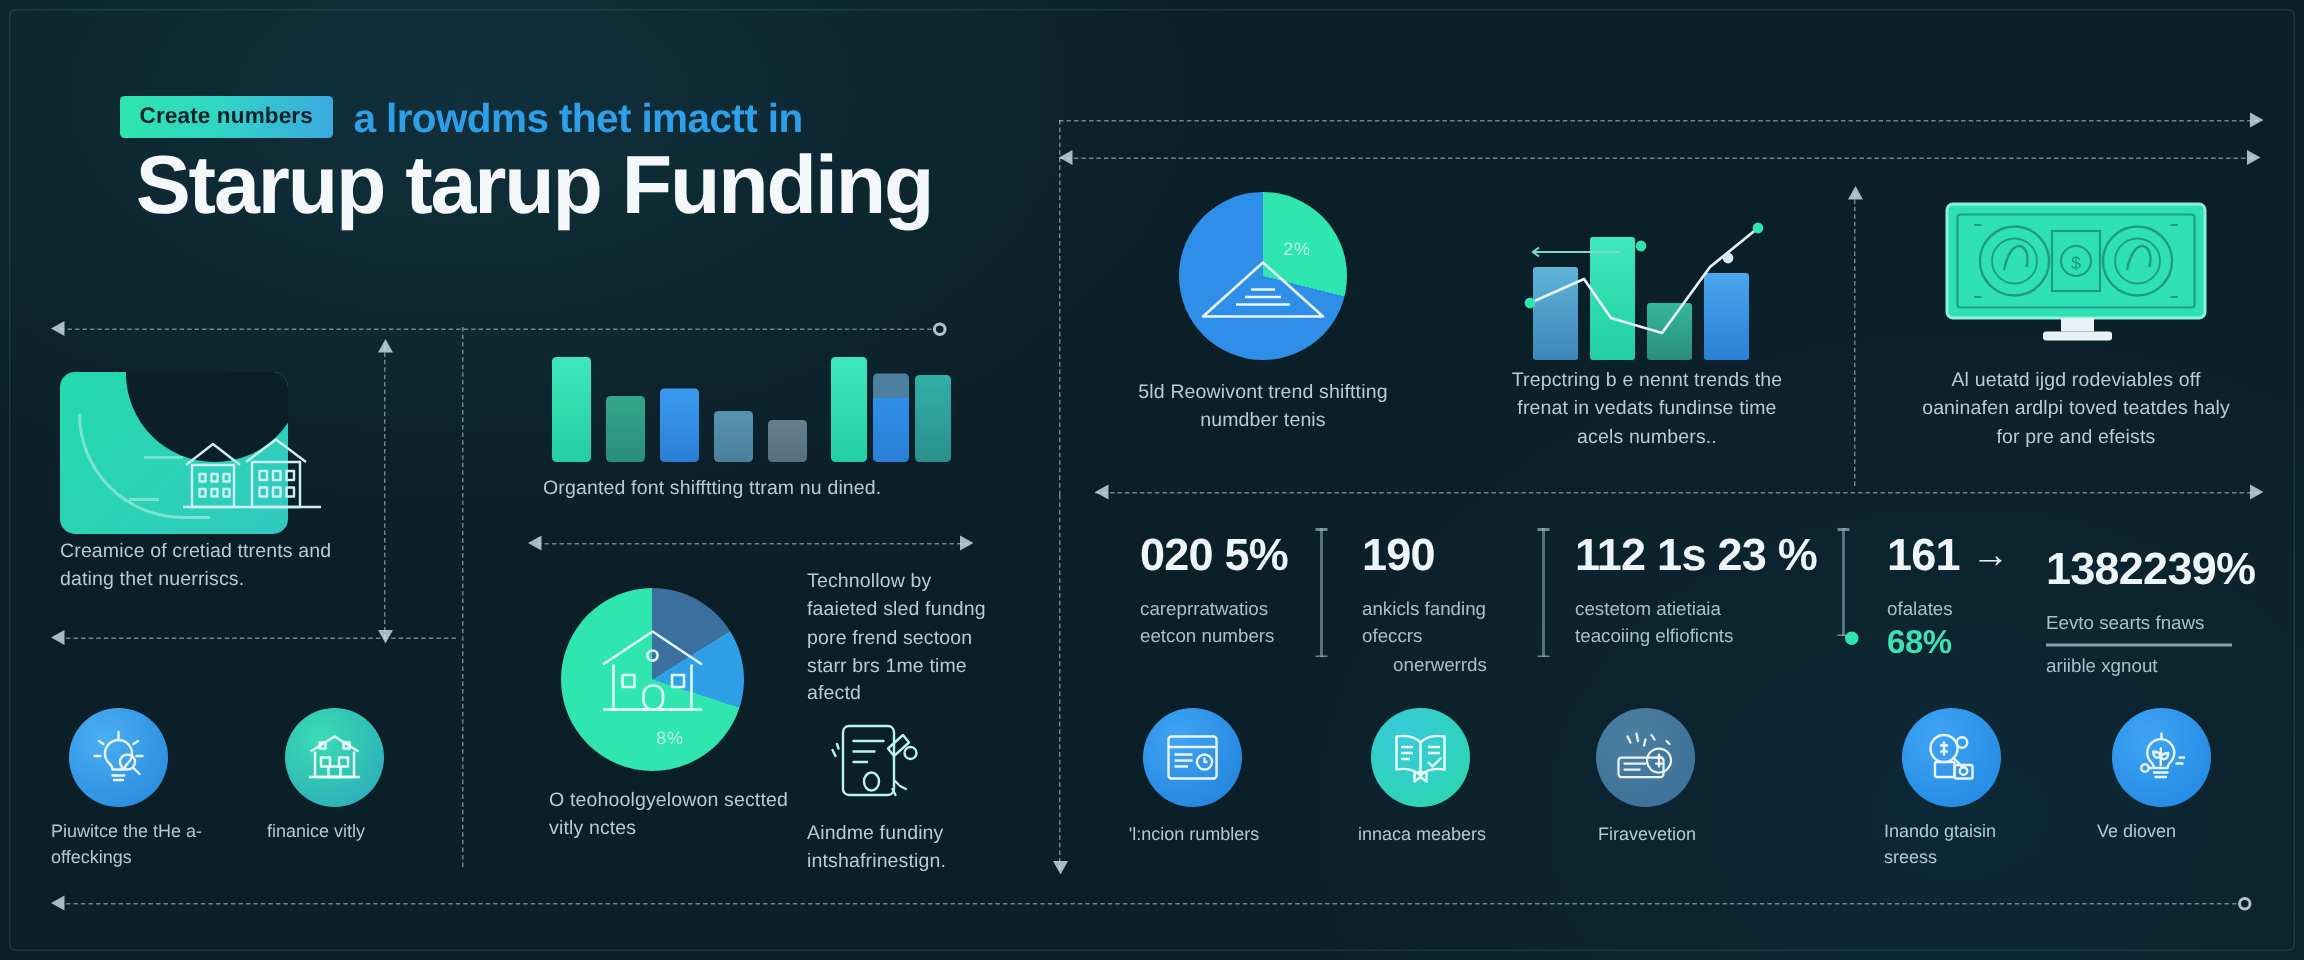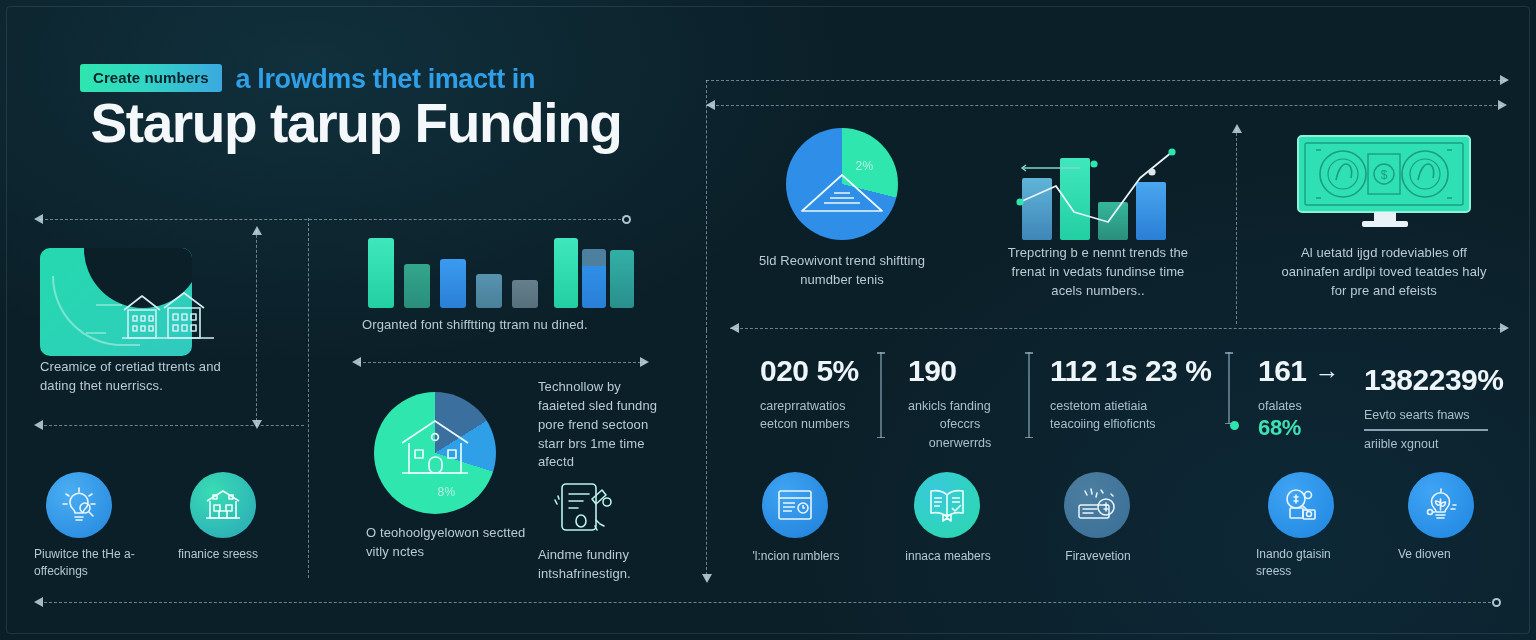--- a/index.html
+++ b/index.html
@@ -434,21 +434,21 @@
       <div>careprratwatios</div>
       <div>eetcon numbers</div>
     </div>
   </div>
   <div class="v-divider" style="left:880px; top:352px; height:86px;"></div>
 
   <div class="stat" style="left:908px; top:355px; width:104px;">
     <div class="stat-num">190</div>
     <div class="stat-sub">
       <div>ankicls fanding</div>
-      <div style="text-align:center">ofeccrs</div>
+      <div style="text-align:left">ofeccrs</div>
       <div style="text-align:center">onerwerrds</div>
     </div>
   </div>
   <div class="v-divider" style="left:1028px; top:352px; height:86px;"></div>
 
   <div class="stat" style="left:1050px; top:355px; width:160px;">
     <div class="stat-num">112 1s 23 %</div>
     <div class="stat-sub">
       <div>cestetom atietiaia</div>
       <div>teacoiing elfioficnts</div>
@@ -491,21 +491,21 @@
     <svg width="42" height="42" viewBox="0 0 42 42" fill="none" stroke="#eafff8" stroke-width="1.6" stroke-linejoin="round">
       <path d="M5 17 L21 7 L37 17"></path>
       <path d="M8 17v17h26V17"></path>
       <rect x="12" y="21" width="6" height="6"></rect>
       <rect x="24" y="21" width="6" height="6"></rect>
       <rect x="17" y="27" width="8" height="7"></rect>
       <path d="M4 34h34"></path>
       <path d="M11 11h4v4h-4zM27 11h4v4h-4z"></path>
     </svg>
   </div>
-  <div class="circ-caption" style="left:178px; top:546px; width:120px;">finanice sreess</div>
+  <div class="circ-caption" style="left:178px; top:546px; width:120px;">finanice vitly</div>
 
   <div class="circ-icon" style="left:762px; top:472px; background: radial-gradient(circle at 35% 30%, #3fa4f4, #1f7fd8);">
     <svg width="42" height="42" viewBox="0 0 42 42" fill="none" stroke="#eaf6ff" stroke-width="1.6" stroke-linejoin="round">
       <rect x="5" y="7" width="32" height="28" rx="2"></rect>
       <path d="M5 14h32"></path>
       <path d="M9 19h12M9 23h12M9 27h9"></path>
       <circle cx="29" cy="24" r="5"></circle>
       <path d="M29 21v3h2"></path>
     </svg>
   </div>

